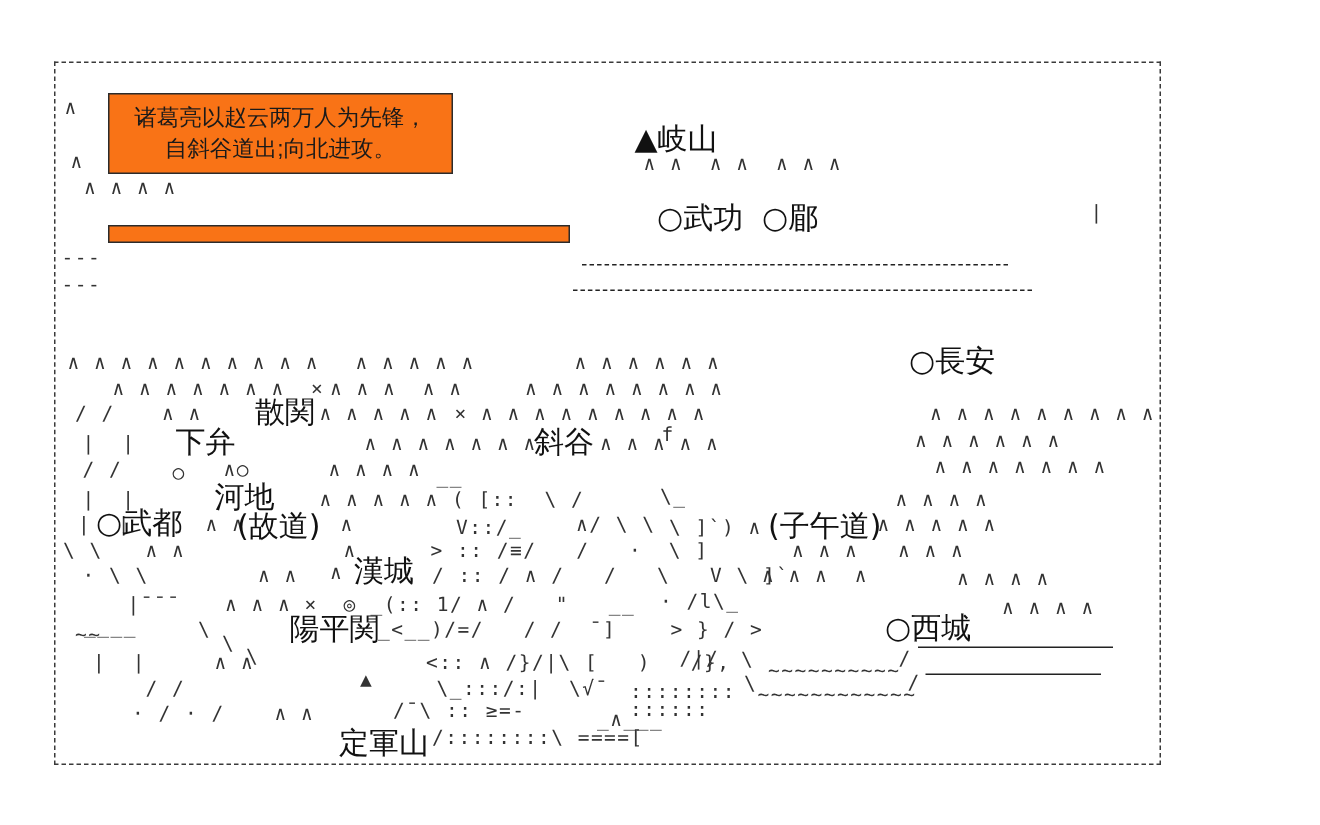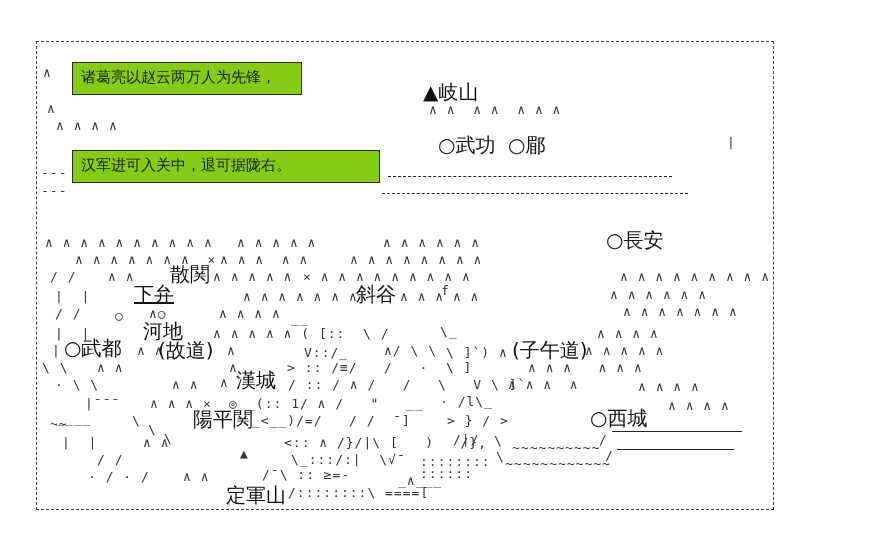--- a/index.html
+++ b/index.html
@@ -6,23 +6,23 @@
   .canvas{
     position:relative;width:880px;height:550px;background:#ffffff;
     font-family:"DejaVu Sans Mono","Liberation Mono",monospace;
     color:#1a1a1a;overflow:hidden;
   }
   .map-border{
     position:absolute;left:36px;top:41px;width:738px;height:469px;
     border:1px dashed #3a3a3a;box-sizing:border-box;background:transparent;
   }
   .nbox{
-    position:absolute;border:1px solid #2b2b2b;background:#84cc16;
-    padding:5px 8px;font-family:Liberation Mono, monospace;
-    font-size:15px;line-height:21px;white-space:nowrap;z-index:5;
+    position:absolute;border:1px solid #2b2b2b;background:#f97316;
+    padding:5px 8px;font-family:Liberation Sans, sans-serif;
+    font-size:15px;line-height:21px;white-space:nowrap;z-index:5;text-align:center;
   }
   #nbox1{left:72px;top:62px;width:212px;}
   #nbox2{left:72px;top:150px;width:290px;}
   .bubble{
     position:absolute;left:445px;top:291px;width:146px;height:30px;
     border:1px solid #2b2b2b;border-radius:14px;background:#ffffff;
     padding:7px 10px 5px 10px;font-family:"DejaVu Sans","Liberation Sans",sans-serif;
     font-size:13px;white-space:nowrap;z-index:6;
   }
   .terrain{
@@ -134,34 +134,34 @@
       <span class="terrain" style="left: 605px; top: 449px;">/</span>
       <span class="terrain" style="left: 441px; top: 284px;">f</span>
       <span class="terrain" style="left: 440px; top: 325px;">\_</span>
     </div>
   <div id="places-layer">
       <span class="place" style="left: 423px; top: 84px;">▲岐山</span>
       <span class="place" style="left: 438px; top: 137px;">○武功</span>
       <span class="place" style="left: 508px; top: 137px;">○郿</span>
       <span class="place" style="left: 606px; top: 232px;">○長安</span>
       <span class="place" style="left: 170px; top: 266px;">散関</span>
-      <span class="place" style="left: 134px; top: 286px; text-decoration: underline;">下弁</span>
+      <span class="place" style="left: 117px; top: 286px;">下弁</span>
       <span class="place" style="left: 356px; top: 286px;">斜谷</span>
       <span class="place" style="left: 143px; top: 323px;">河地</span>
       <span class="place" style="left: 64px; top: 340px; text-align: center;">○武都</span>
       <span class="place" style="left: 158px; top: 342px;">(故道)</span>
       <span class="place" style="left: 512px; top: 342px;">(子午道)</span>
       <span class="place" style="left: 236px; top: 372px;">漢城</span>
       <span class="place" style="left: 193px; top: 411px;">陽平関</span>
       <span class="place" style="left: 590px; top: 410px;">○西城</span>
       <span class="place" style="left: 226px; top: 466px; margin-top: 21px;">定軍山</span>
     </div>
 
   <div class="nbox" id="nbox1">
     <div>诸葛亮以赵云两万人为先锋，</div>
+    <div>自斜谷道出;向北进攻。</div>
   </div>
 
   <div class="nbox" id="nbox2">
-    <div>汉军进可入关中，退可据陇右。</div>
   </div>
 
 
 </div>
 
 </body></html>

